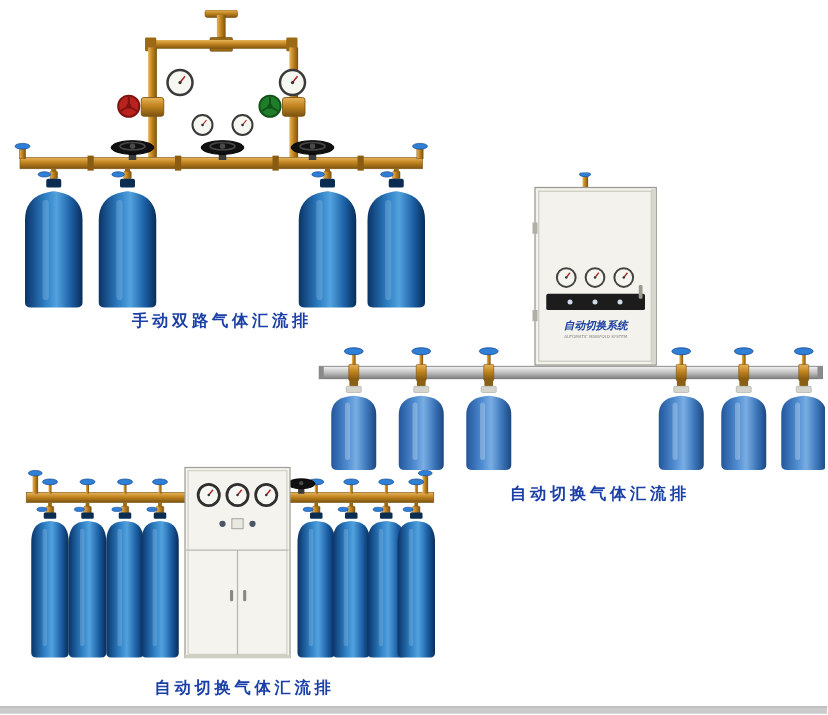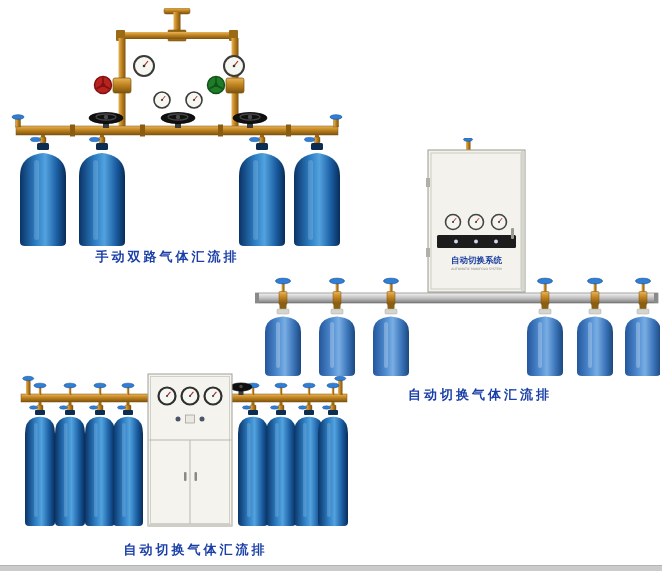--- a/index.html
+++ b/index.html
@@ -1,20 +1,20 @@
 <!DOCTYPE html>
 <html><head>
 <meta charset="utf-8">
 <style>
   html,body{margin:0;padding:0;background:#ffffff;}
   #canvas{
     position:relative;width:662px;height:572px;background:#ffffff;
     overflow:hidden;font-family:"DejaVu Sans",sans-serif;
   }
-  .fig{position:absolute;}
+  .fig{position:absolute;font-style:italic;}
   .caption{
     position:absolute;text-align:center;font-weight:bold;
     font-size:13px;letter-spacing:3px;color:#1a3fa6;
     font-family:"DejaVu Sans",sans-serif;white-space:nowrap;
   }
   .bottom-divider{
     position:absolute;left:0;top:565px;width:662px;height:5px;
     background:#cbcbcb;border-top:1px solid #b5b5b5;
   }
   svg{display:block;}
@@ -157,21 +157,21 @@
           <use href="#f1-bottle" x="92" y="144"></use>
         </g>
       <g>
           <use href="#f1-bottle" x="252" y="144"></use>
         </g>
       <g>
           <use href="#f1-bottle" x="307" y="144"></use>
         </g>
     </svg>
   </div>
-  <div class="caption" style="left:0;top:248px;width:335px;">手动双路气体汇流排</div>
+  <div class="caption" style="left:10px;top:248px;width:335px;">手动双路气体汇流排</div>
 
   <div class="fig" style="left:255px;top:138px;">
     <svg width="405" height="255" viewBox="0 0 405 255">
       <defs>
         <linearGradient id="f2-brassH" x1="0" y1="0" x2="0" y2="1">
           <stop offset="0" stop-color="#e8b45a"></stop>
             <stop offset="0.45" stop-color="#c1841f"></stop>
             <stop offset="1" stop-color="#7d5310"></stop>
         </linearGradient>
         <linearGradient id="f2-brassV" x1="0" y1="0" x2="1" y2="0">

